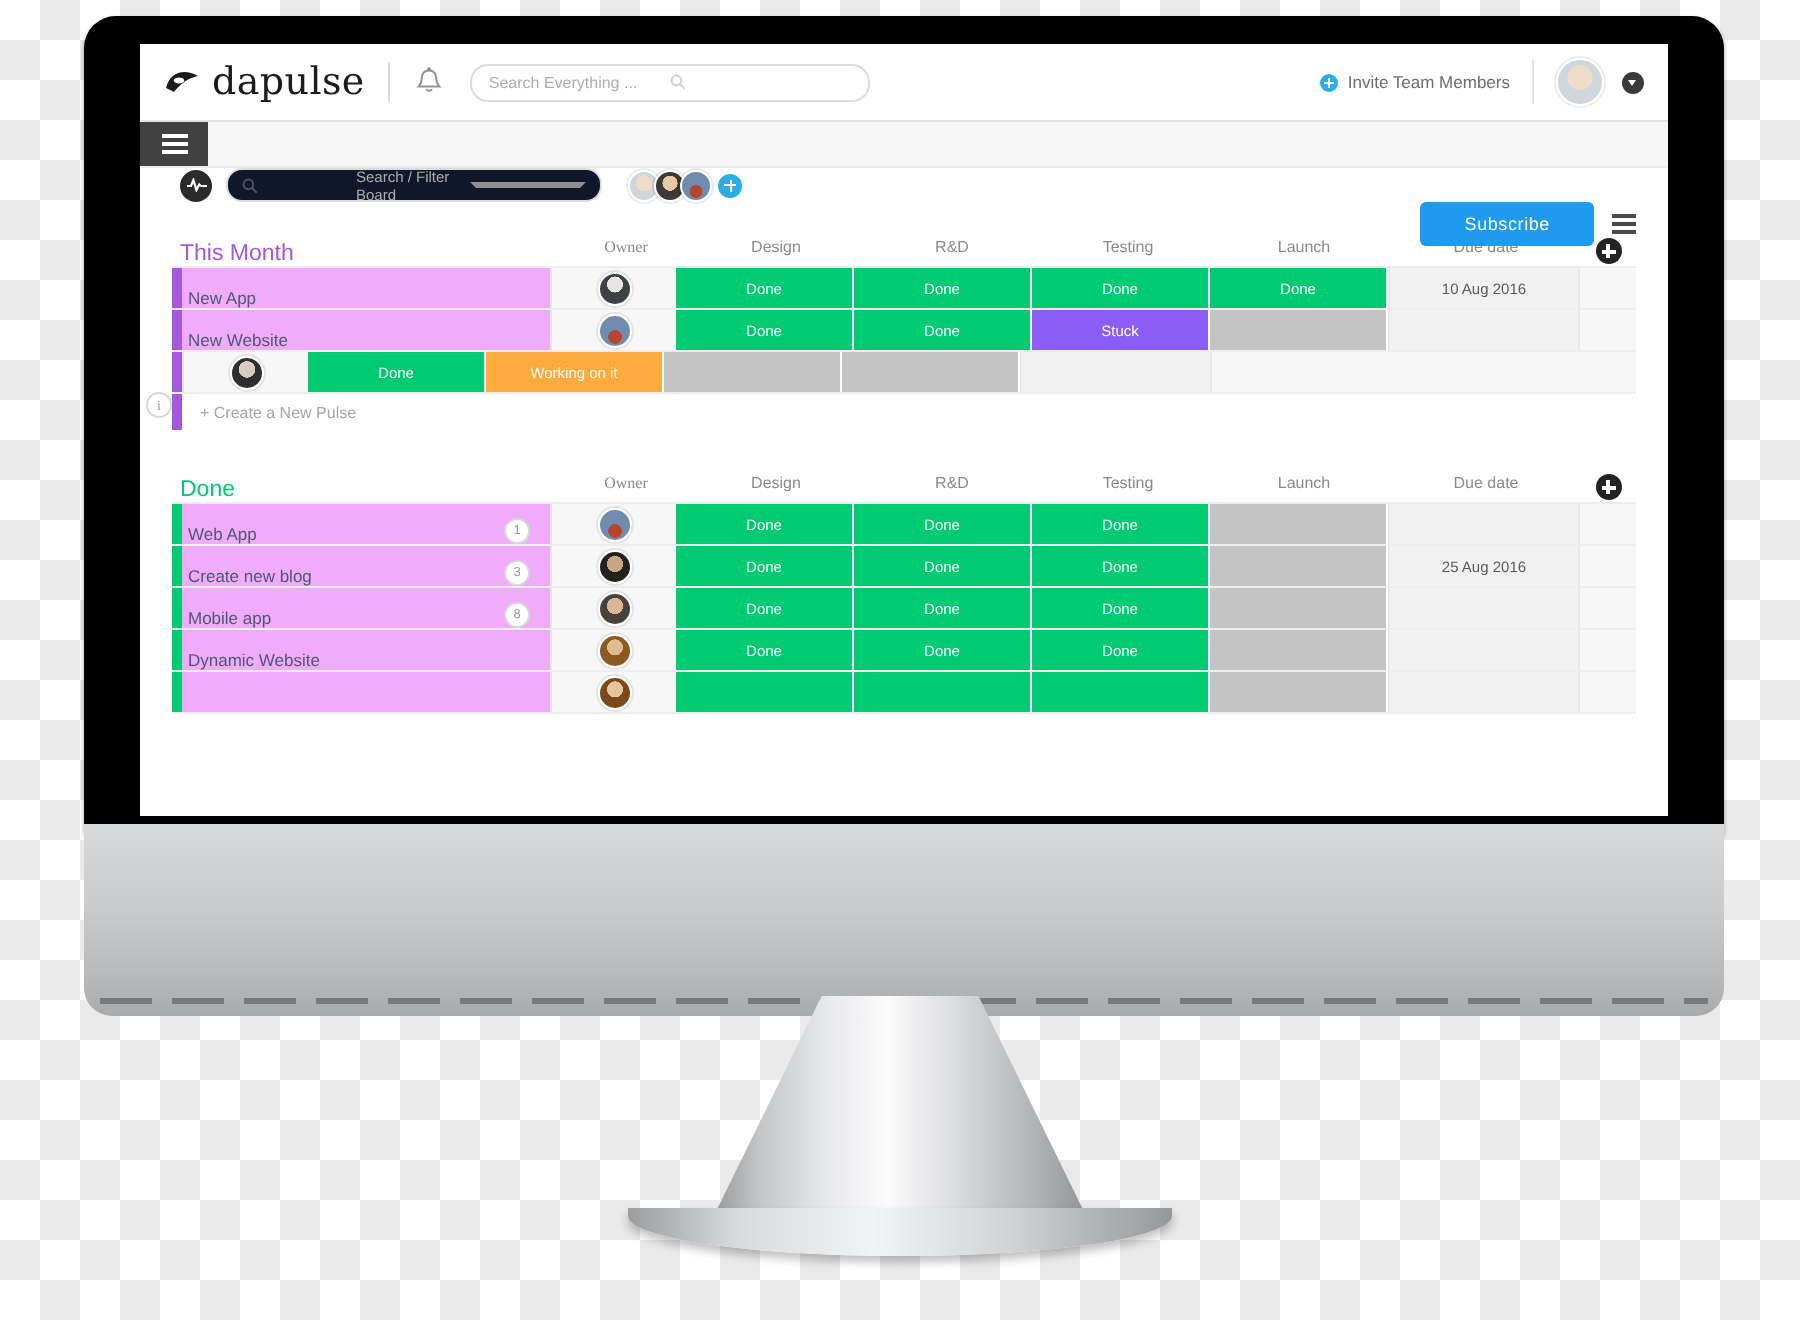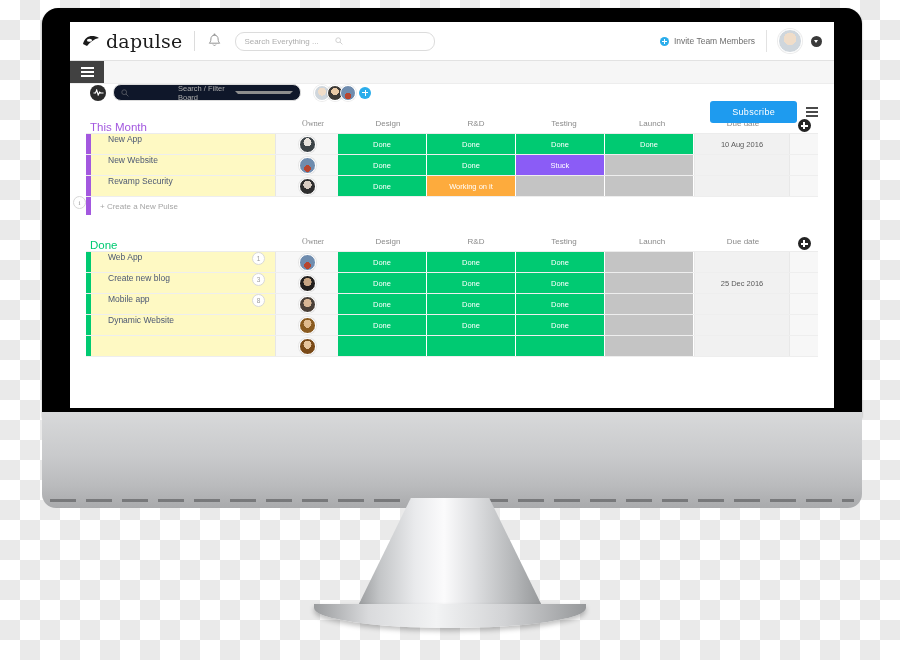--- a/index.html
+++ b/index.html
@@ -118,21 +118,21 @@
   .c-date{width:94px;}
   .c-plus{width:28px;display:flex;align-items:center;justify-content:center;padding-bottom:1px;}
   .plus-black{width:13px;height:13px;border-radius:50%;background:#232323;position:relative;}
   .plus-black:before,.plus-black:after{content:"";position:absolute;background:#fff;}
   .plus-black:before{left:3px;right:3px;top:6px;height:1.6px;}
   .plus-black:after{top:3px;bottom:3px;left:5.7px;width:1.6px;}
 
   .rows{border-top:1px solid #ececec;}
   .row{display:flex;align-items:stretch;height:20px;border-bottom:1px solid #eeeeee;background:#f7f7f7;}
   .row-bar{width:5px;flex:none;}
-  .row-name{flex:1;display:flex;align-items:flex-start;padding-left:17px;font-size:8.5px;color:#4c5873;background:#fef9c3;}
+  .row-name{flex:1;display:flex;align-items:flex-end;padding-left:3px;font-size:8.5px;color:#4c5873;background:#f0abfc;}
   .cnt{width:11px;height:11px;border-radius:50%;border:1px solid #d9d9d9;color:#9a9a9a;font-size:6.5px;display:flex;align-items:center;justify-content:center;margin-right:10px;background:#fff;}
   .cell-owner{width:62px;display:flex;align-items:center;justify-content:center;background:#f7f7f7;border-left:1px solid #e6e6e6;}
   .cell-owner .avatar{width:15px;height:15px;}
   .cell{width:88px;display:flex;align-items:center;justify-content:center;font-size:7.5px;color:#fff;border-right:1px solid #fff;}
   .cell.s-done{background:#00ca72;}
   .cell.s-stuck{background:#8b5cf6;}
   .cell.s-working{background:#fdab3d;}
   .cell.s-empty{background:#c4c4c4;}
   .cell-date{width:94px;display:flex;align-items:center;justify-content:center;font-size:7.5px;color:#5a5a5a;background:#f1f1f1;border-left:1px solid #e8e8e8;}
   .cell-end{width:28px;background:#f7f7f7;border-left:1px solid #e8e8e8;}
@@ -285,23 +285,20 @@
                 </div>
                 <div class="cell s-done">Done</div>
                 <div class="cell s-done">Done</div>
                 <div class="cell s-stuck">Stuck</div>
                 <div class="cell s-empty"></div>
                 <div class="cell-date"></div>
                 <div class="cell-end"></div>
               </div>
               <div class="row">
                 <div class="row-bar" style="background: rgb(163, 88, 223);"></div>
-                <div class="row-name">
-                  <span style="flex: 1 1 0%;">Revamp Security</span>
-                </div>
                 <div class="cell-owner">
                   <span class="avatar ph3"></span>
                 </div>
                 <div class="cell s-done">Done</div>
                 <div class="cell s-working">Working on it</div>
                 <div class="cell s-empty"></div>
                 <div class="cell s-empty"></div>
                 <div class="cell-date"></div>
                 <div class="cell-end"></div>
               </div>
@@ -350,21 +347,21 @@
                   <span style="flex: 1 1 0%;">Create new blog</span>
                   <span class="cnt">3</span>
                 </div>
                 <div class="cell-owner">
                   <span class="avatar ph4"></span>
                 </div>
                 <div class="cell s-done">Done</div>
                 <div class="cell s-done">Done</div>
                 <div class="cell s-done">Done</div>
                 <div class="cell s-empty"></div>
-                <div class="cell-date">25 Dec 2016</div>
+                <div class="cell-date">25 Aug 2016</div>
                 <div class="cell-end"></div>
               </div>
               <div class="row">
                 <div class="row-bar" style="background: rgb(0, 202, 114);"></div>
                 <div class="row-name">
                   <span style="flex: 1 1 0%;">Mobile app</span>
                   <span class="cnt">8</span>
                 </div>
                 <div class="cell-owner">
                   <span class="avatar ph5"></span>

